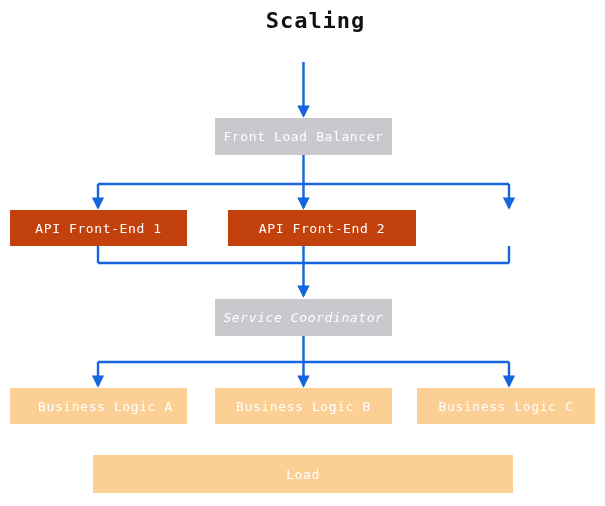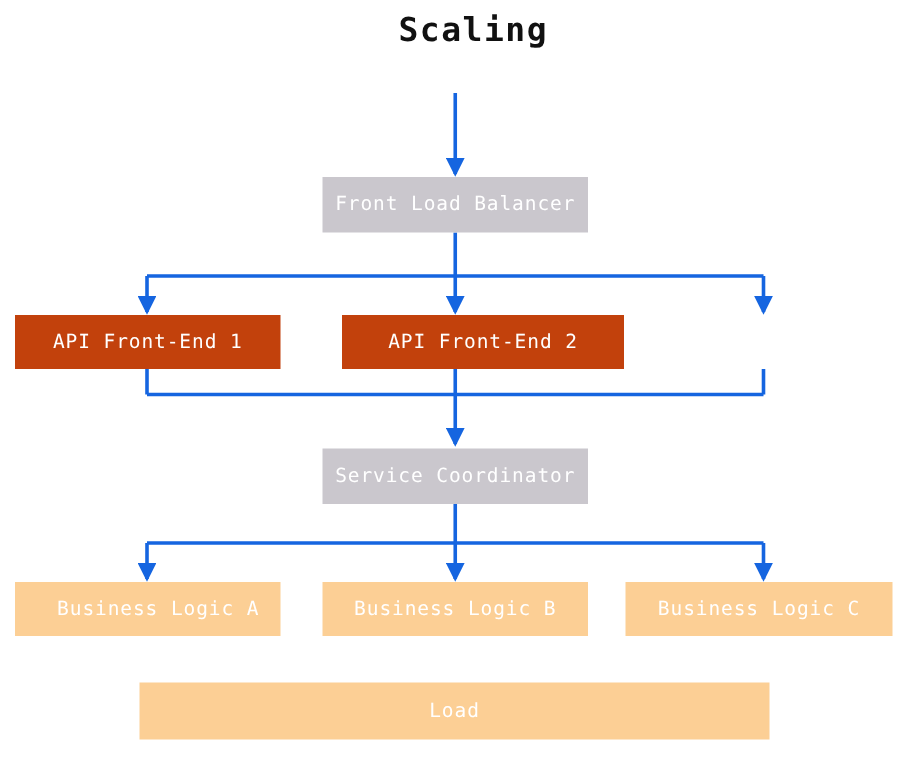--- a/index.html
+++ b/index.html
@@ -99,21 +99,21 @@
     <span>Front Load Balancer</span>
   </div>
 
   <div class="node node-blue" style="left:10px; top:210px; width:177px; height:36px;">
     <span>API Front-End 1</span>
   </div>
   <div class="node node-blue" style="left:228px; top:210px; width:188px; height:36px;">
     <span>API Front-End 2</span>
   </div>
 
-  <div class="node node-gray" style="left:215px; top:299px; width:177px; height:37px;">
+  <div class="node node-gray" style="left:215px; top:299px; width:177px; height:37px;font-style:italic;">
     <span>Service Coordinator</span>
   </div>
 
   <div class="node node-orange" style="left:10px; top:388px; width:177px; height:36px;padding-left:14px;">
     <span>Business Logic A</span>
   </div>
   <div class="node node-orange" style="left:215px; top:388px; width:177px; height:36px;">
     <span>Business Logic B</span>
   </div>
   <div class="node node-orange" style="left:417px; top:388px; width:178px; height:36px;">

